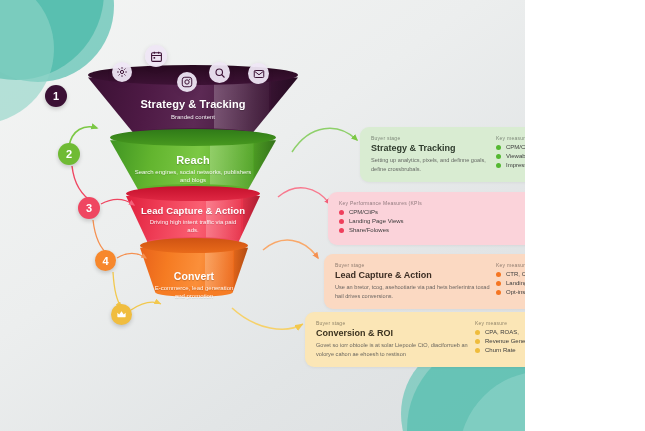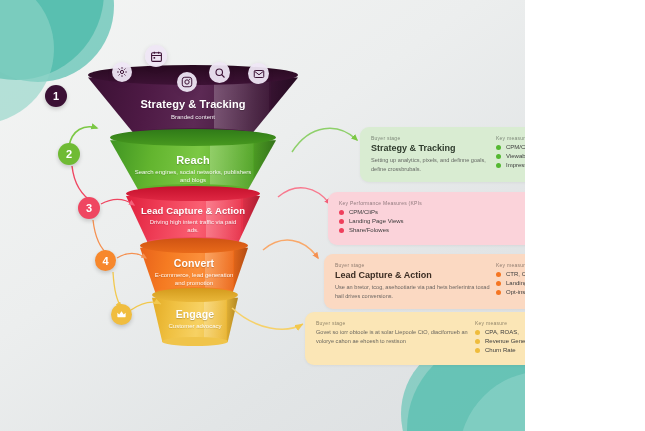--- a/index.html
+++ b/index.html
@@ -231,38 +231,26 @@
       </div>
     </div>
 
     <div class="tier" id="t4">
       <div class="cap cap-bot"></div>
       <div class="body">
         <div class="sheen"></div>
         <div class="shadow-r"></div>
       </div>
       <div class="cap cap-top"></div>
-      <div class="txt" style="top:13px;">
+      <div class="txt" style="top:26px;">
         <div class="title" style="font-size:10.5px;">Convert</div>
         <div class="sub" style="margin-top:2px; padding:0 14px;">E-commerce, lead generation and promotion</div>
       </div>
     </div>
 
-    <div class="tier" id="t5">
-      <div class="cap cap-bot"></div>
-      <div class="body">
-        <div class="sheen"></div>
-        <div class="shadow-r"></div>
-      </div>
-      <div class="cap cap-top"></div>
-      <div class="txt" style="top:14px;">
-        <div class="title" style="font-size:10.5px;">Engage</div>
-        <div class="sub" style="margin-top:2px; padding:0 8px;">Customer advocacy</div>
-      </div>
-    </div>
   </div>
 
   <div class="ic" style="left:112px; top:62px; width:20px; height:20px;">
     <svg width="12" height="12" viewBox="0 0 24 24" fill="none" stroke="#3b1034" stroke-width="2">
       <circle cx="12" cy="12" r="3.2"></circle>
       <path d="M12 2.4v3M12 18.6v3M2.4 12h3M18.6 12h3M5.2 5.2l2.1 2.1M16.7 16.7l2.1 2.1M18.8 5.2l-2.1 2.1M7.3 16.7l-2.1 2.1"></path>
     </svg>
   </div>
 
   <div class="ic" style="left:145px; top:45px; width:22px; height:22px;">
@@ -373,20 +361,21 @@
       <div class="kpi">
           <div class="dot" style="background:#f57522"></div>
           <span>Opt-ins</span>
         </div>
     </div>
   </div>
 
   <div class="card" id="card4">
     <div class="left">
       <div class="eyebrow">Buyer stage</div>
+      <div class="card-title">Conversion &amp; ROI</div>
       <div class="card-desc">Govet so iorr obtoole is at solar Liepoole CtO, diaciforrueb an volorye cahon ae ehoesh to restison</div>
     </div>
     <div class="right" style="width:125px;">
       <div class="kpi-head">Key measure</div>
       <div class="kpi">
           <div class="dot" style="background:#efbc3c"></div>
           <span>CPA, ROAS,</span>
         </div>
       <div class="kpi">
           <div class="dot" style="background:#efbc3c"></div>

